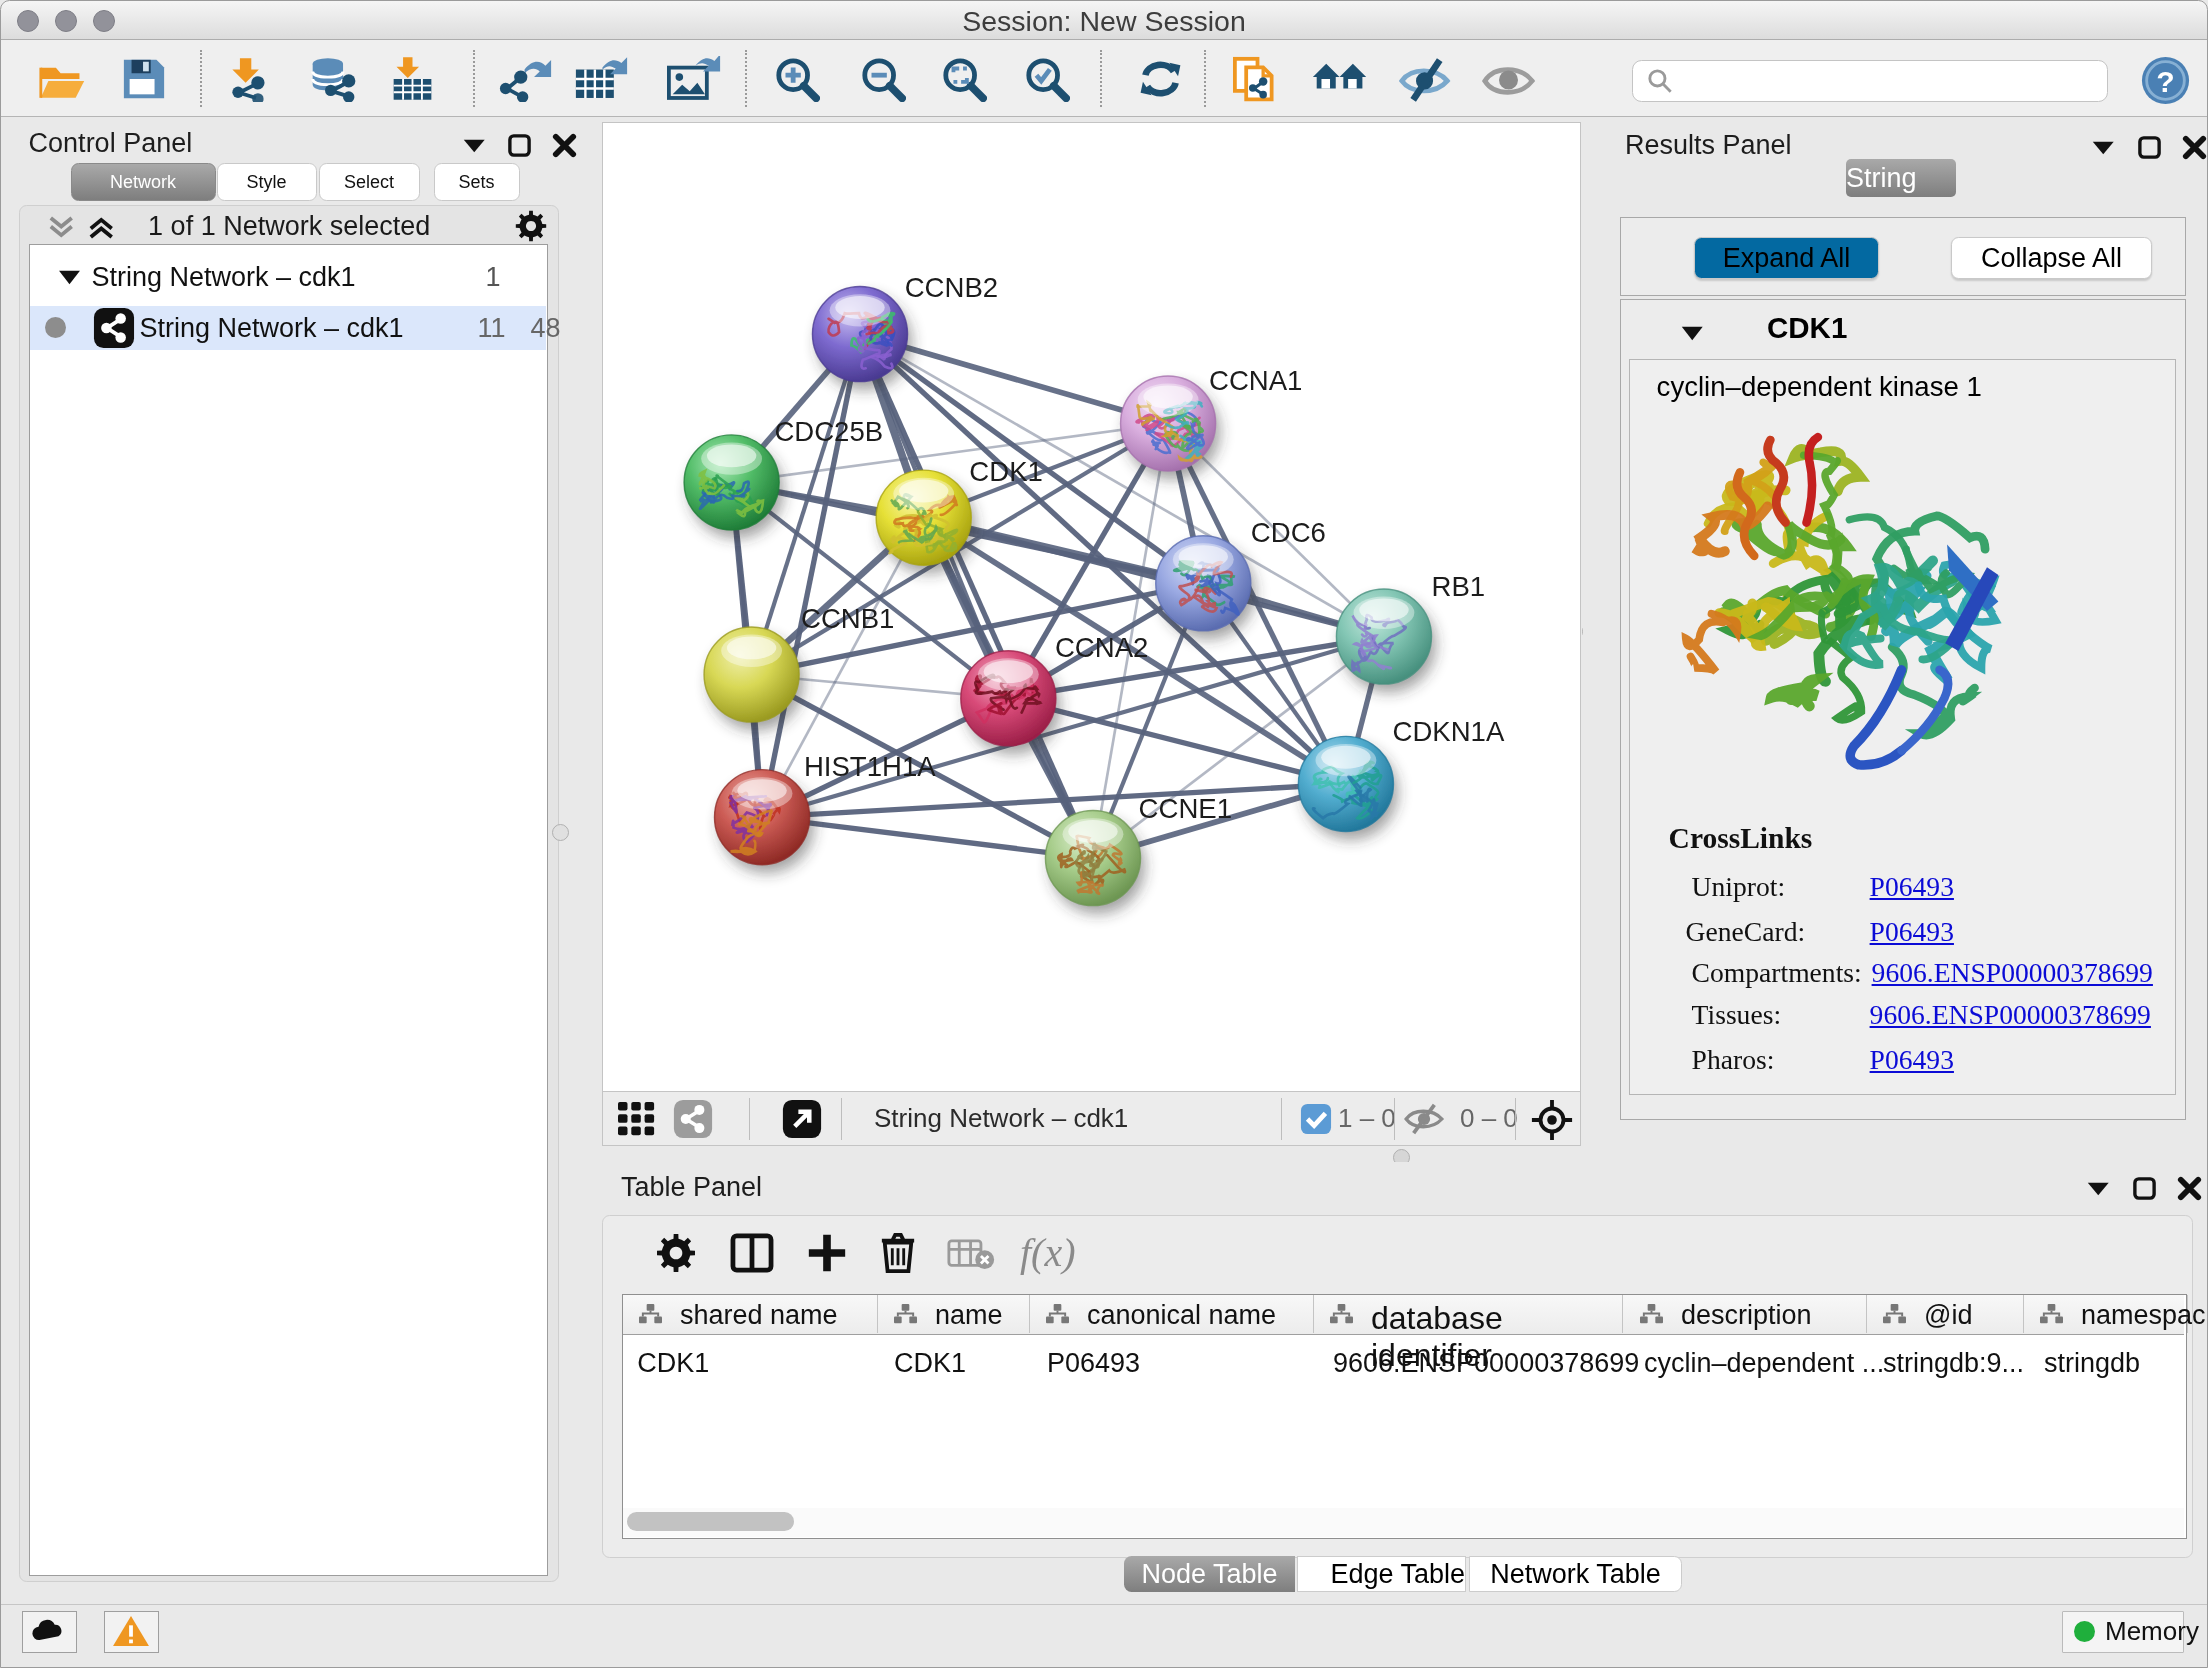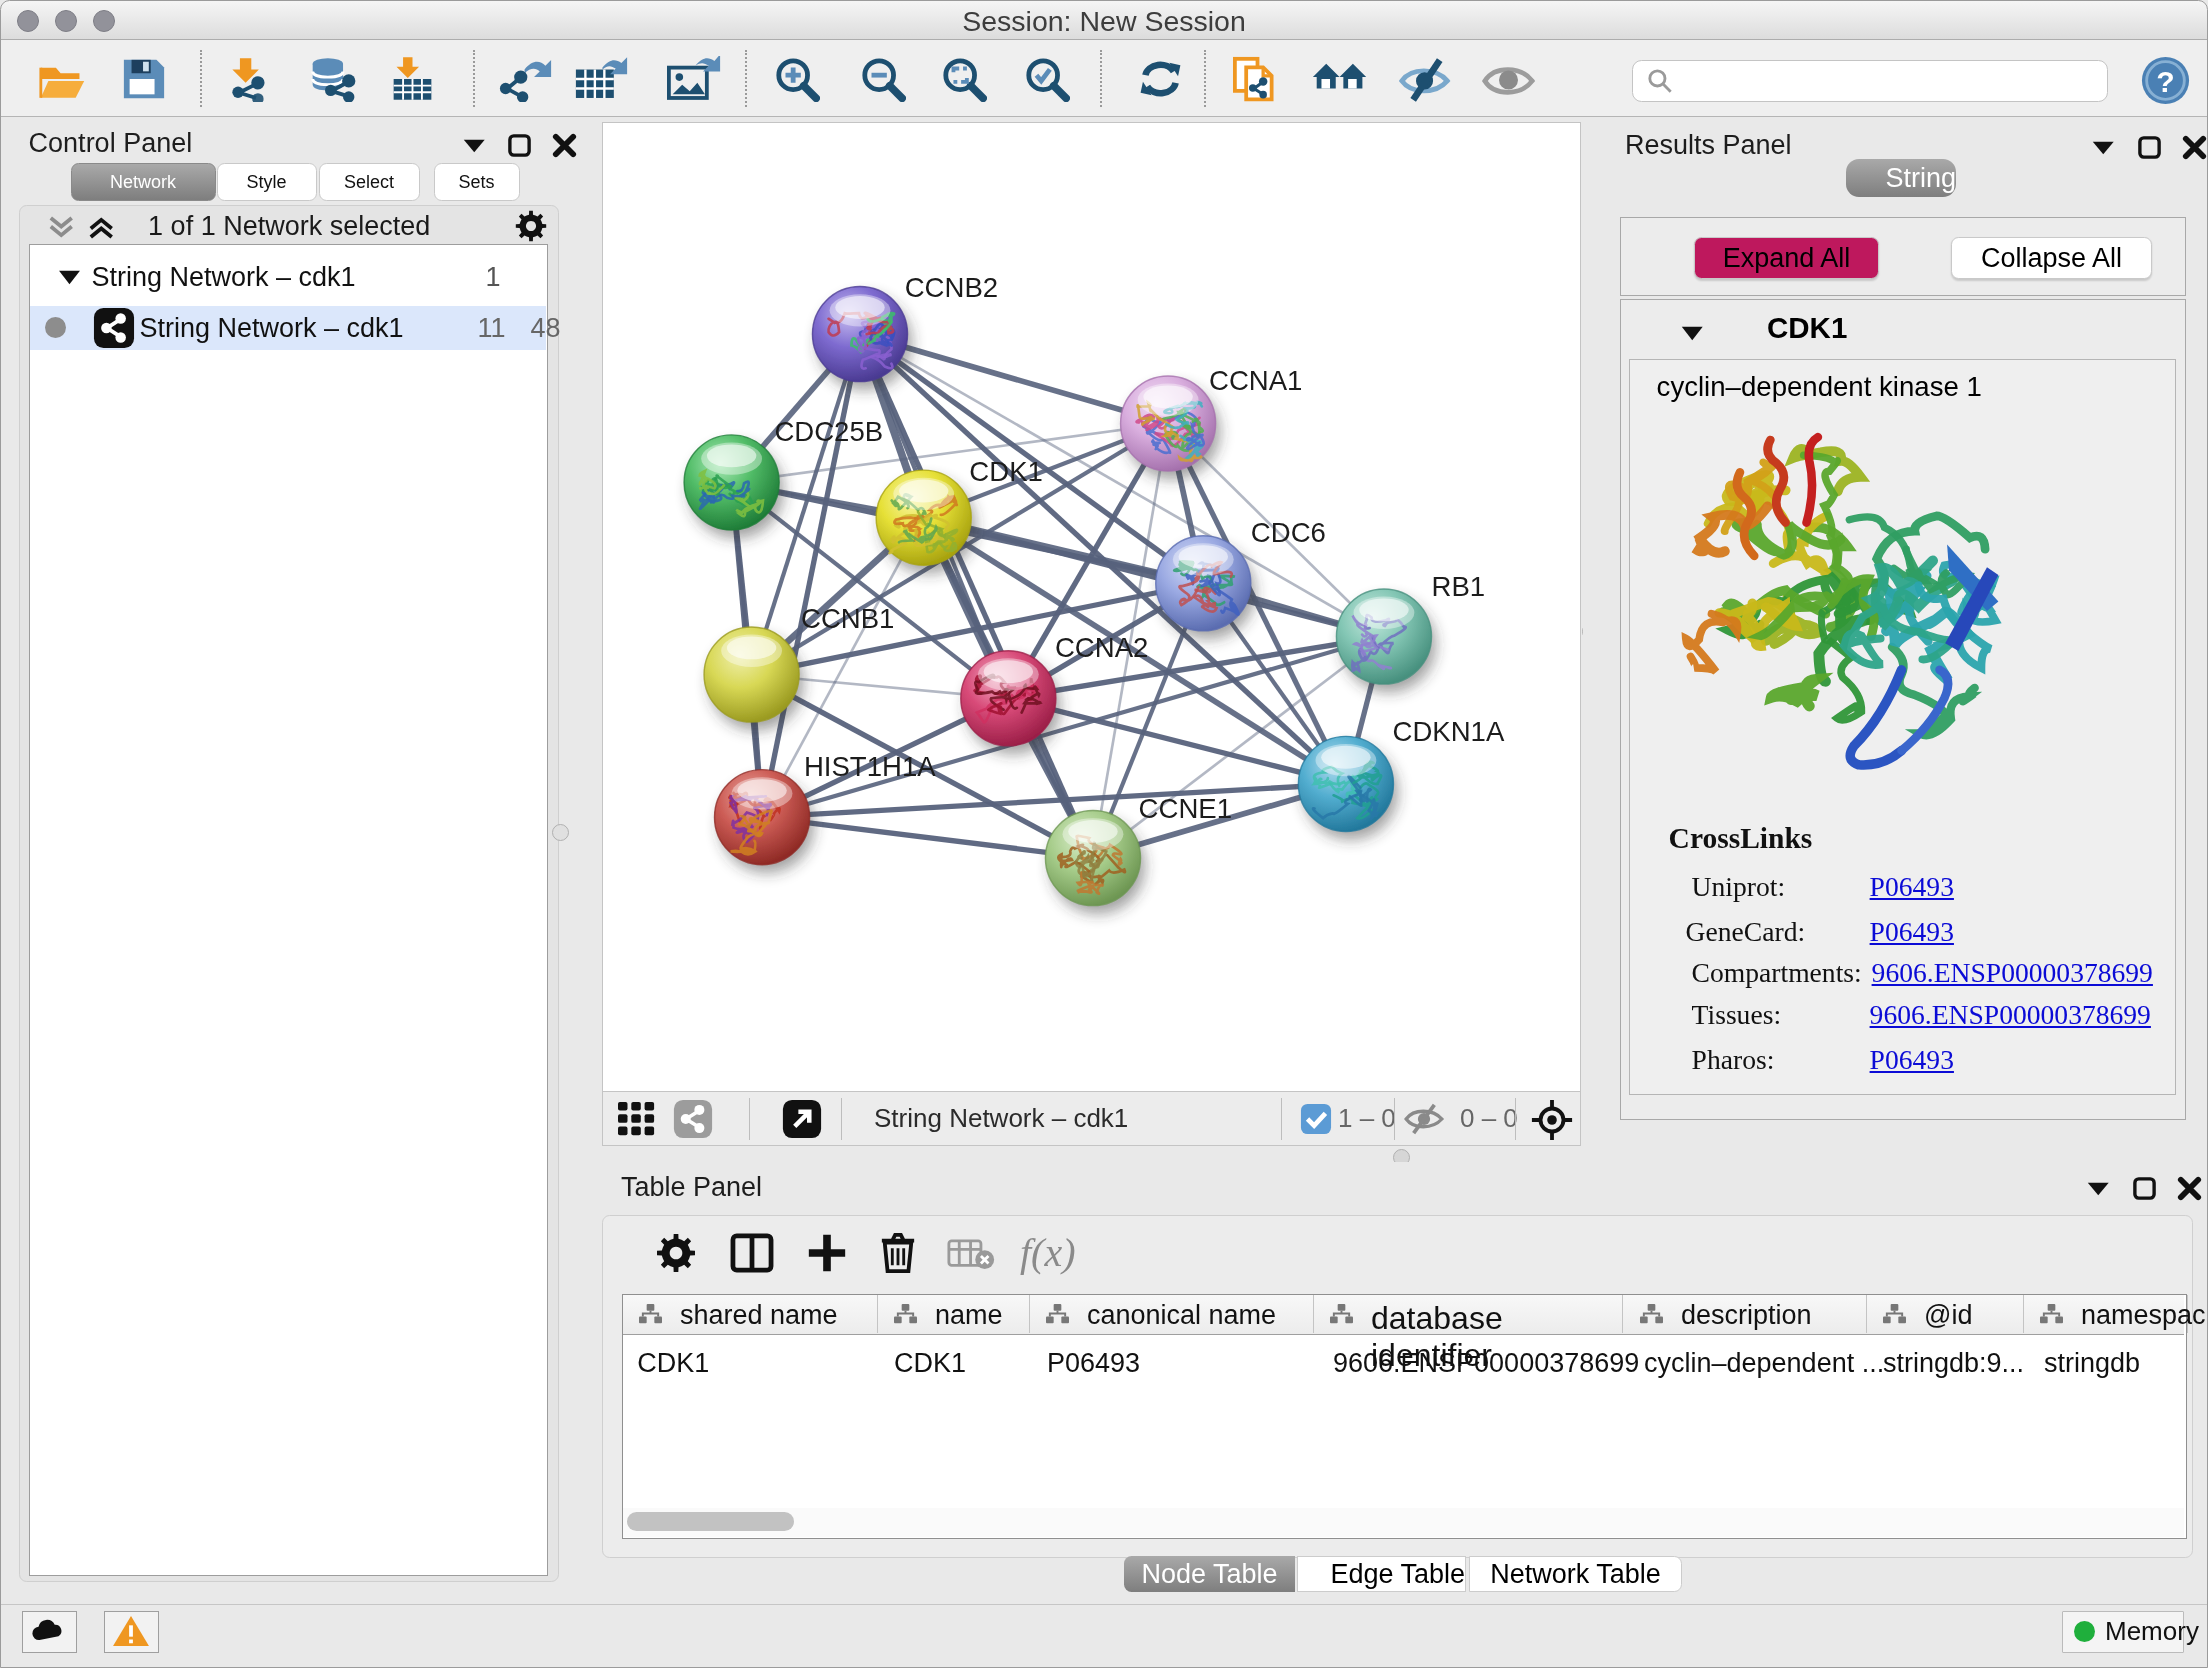--- a/index.html
+++ b/index.html
@@ -558,23 +558,23 @@
       <svg width="28.5" height="21" viewBox="0 0 30 22">
         <path d="M4 5 h22 l-11 13z" fill="#111"></path>
       </svg>
       <svg width="25" height="25" viewBox="0 0 26 26">
         <rect x="3" y="3" width="20" height="20" rx="4" fill="none" stroke="#111" stroke-width="3.5"></rect>
       </svg>
       <svg width="27" height="27" viewBox="0 0 28 28">
         <path d="M5 5 L23 23 M23 5 L5 23" stroke="#111" stroke-width="6" stroke-linecap="round"></path>
       </svg>
     </div>
-<div class="abs" style="left:263px;top:42px;width:110px;height:38px;background:linear-gradient(#a9a9a9,#7e7e7e);border-radius:13px;color:#fff;font-size:27px;text-align:right;line-height:38px">String</div>
+<div class="abs" style="left:263px;top:42px;width:110px;height:38px;background:linear-gradient(#a9a9a9,#7e7e7e);border-radius:5px;color:#fff;font-size:27px;text-align:left;line-height:38px">String</div>
 <div class="abs" style="left:37px;top:100px;width:566px;height:79px;border:1.9px solid #a8a8a8;background:#ececec">
-      <div class="abs" style="left:73px;top:19px;width:185px;height:42px;background:#be185d;border:1px solid #c9c9c9;border-radius:7.6px;font-size:27px;text-align:center;line-height:40px;box-shadow:0 1.9px 1.9px rgba(0,0,0,0.15)">Expand All</div>
+      <div class="abs" style="left:73px;top:19px;width:185px;height:42px;background:#0369a1;border:1px solid #c9c9c9;border-radius:7.6px;font-size:27px;text-align:center;line-height:40px;box-shadow:0 1.9px 1.9px rgba(0,0,0,0.15)">Expand All</div>
       <div class="abs" style="left:330px;top:19px;width:201px;height:42px;background:#fff;border:1px solid #c9c9c9;border-radius:7.6px;font-size:27px;text-align:center;line-height:40px;box-shadow:0 1.9px 1.9px rgba(0,0,0,0.15)">Collapse All</div>
     </div>
 <div class="abs" style="left:37px;top:182px;width:566px;height:821px;border:1.9px solid #a8a8a8;background:#ececec">
 <svg style="position:absolute;left:57px;top:23px" width="28.5" height="21" viewBox="0 0 30 22">
         <path d="M4 4 h22 l-11 14z" fill="#111"></path>
       </svg>
 <div class="abs" style="left:146px;top:11.4px;font-size:29.5px;font-weight:bold">CDK1</div>
 <div class="abs" style="left:7.6px;top:59px;width:547px;height:736px;border:1px solid #b5b5b5;background:#efefef">
 <div class="abs" style="left:27px;top:11.4px;font-size:27.6px">cyclin–dependent kinase 1</div>
 <svg style="position:absolute;left:34px;top:72px" width="342" height="338" viewBox="0 0 360 355">

